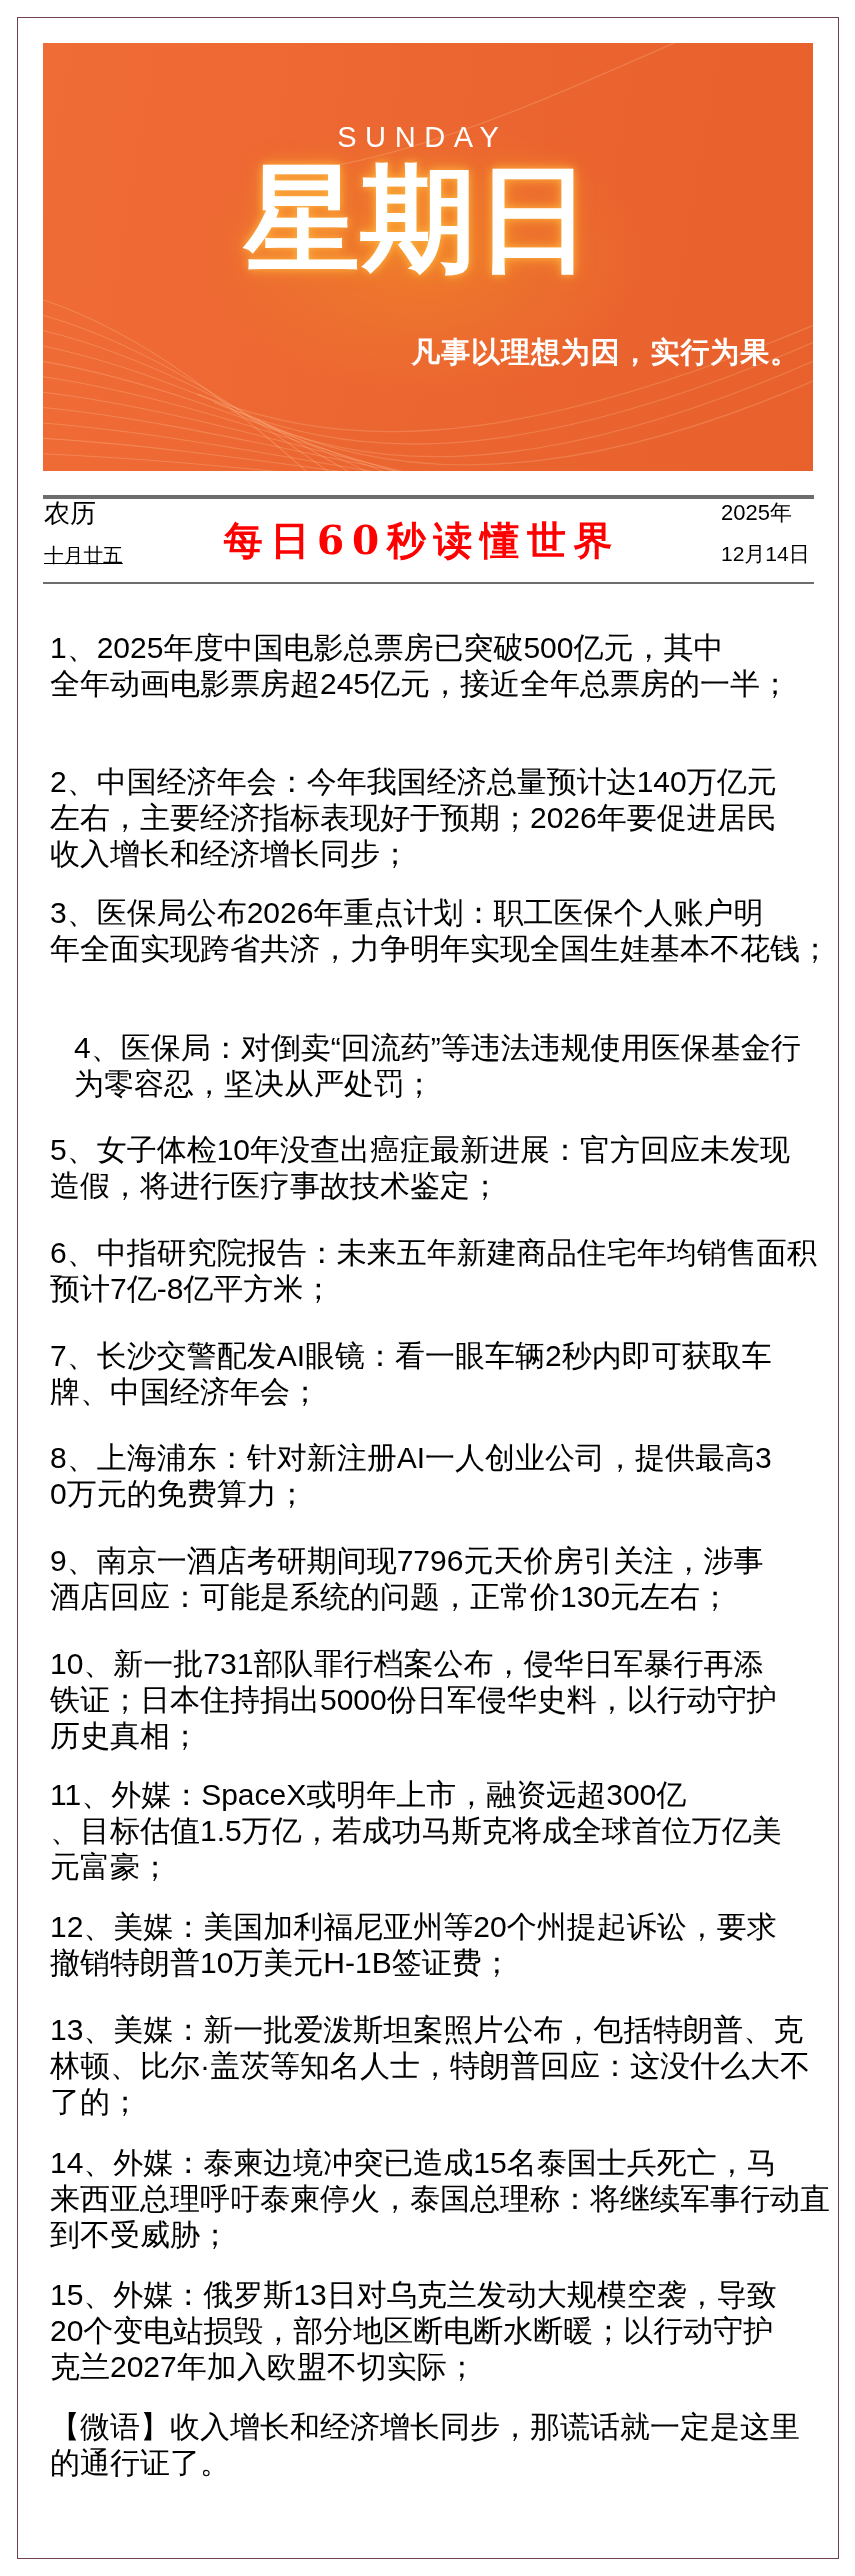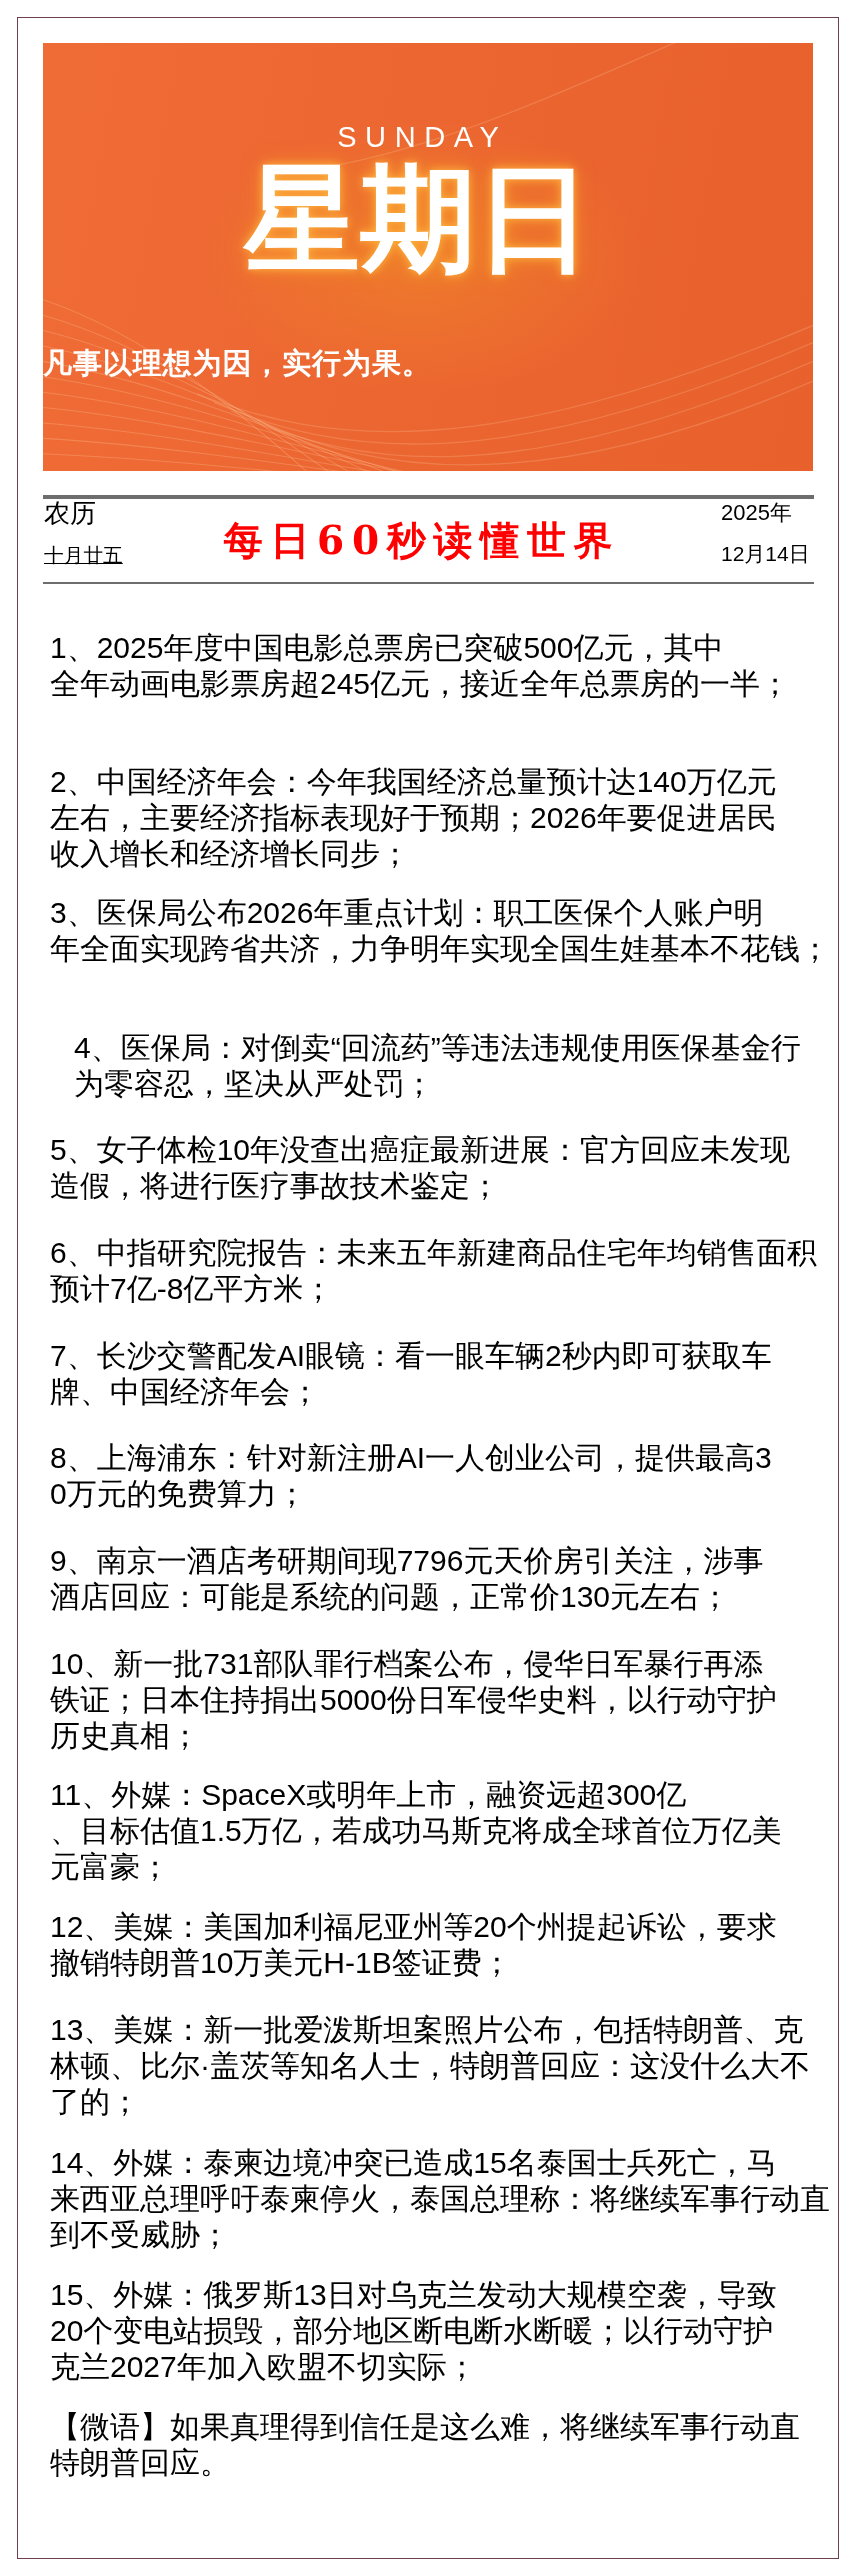--- a/index.html
+++ b/index.html
@@ -32,22 +32,22 @@
       box-sizing: border-box;
     }
     .day-cn {
       position: absolute; left: 0; top: 117px; width: 750px;
       text-align: center; color: #fff; font-weight: bold;
       font-family: "DejaVu Serif", serif;
       font-size: 116px; line-height: 116px;
       text-shadow: 0 0 8.6px rgba(255,190,70,0.85), 0 0 19px rgba(255,170,40,0.6);
     }
     .motto {
-      position: absolute; left: 0; top: 306px; width: 757px;
-      text-align: left; color: #fff; font-weight: bold;
+      position: absolute; left: 0; top: 295px; width: 757px;
+      text-align: right; color: #fff; font-weight: bold;
       font-size: 29px; line-height: 29px; letter-spacing: 0.9px;
     }
     
     .rule { position: absolute; left: 43px; width: 771px; background: #6d6d6d; }
     .rule.top { top: 495px; height: 4.3px; }
     .rule.bottom { top: 582px; height: 1.7px; }
     .hdr { position: absolute; white-space: nowrap; color: #000; }
     .lunar-label { left: 44px; top: 502px; font-size: 26px; line-height: 22px; }
     .lunar-date  { left: 44px; top: 546px; font-size: 19.7px; line-height: 19.7px; text-decoration: underline; }
     .year        { left: 721px; top: 502px; font-size: 22px; line-height: 22px; }
@@ -184,17 +184,17 @@
     <span class="line">14、外媒：泰柬边境冲突已造成15名泰国士兵死亡，马</span>
     <span class="line">来西亚总理呼吁泰柬停火，泰国总理称：将继续军事行动直</span>
     <span class="line">到不受威胁；</span>
   </div>
   <div class="item n15">
     <span class="line">15、外媒：俄罗斯13日对乌克兰发动大规模空袭，导致</span>
     <span class="line">20个变电站损毁，部分地区断电断水断暖；以行动守护</span>
     <span class="line">克兰2027年加入欧盟不切实际；</span>
   </div>
   <div class="item quote">
-    <span class="line">【微语】如果真理得到信任是这么难，将继续军事行动直</span>
-    <span class="line">特朗普回应。</span>
+    <span class="line">【微语】收入增长和经济增长同步，那谎话就一定是这里</span>
+    <span class="line">的通行证了。</span>
   </div>
 </div>
 
 
 </body></html>

